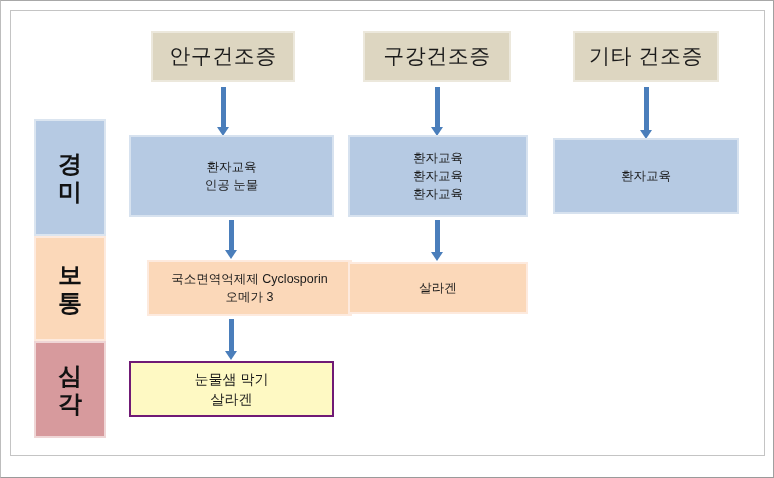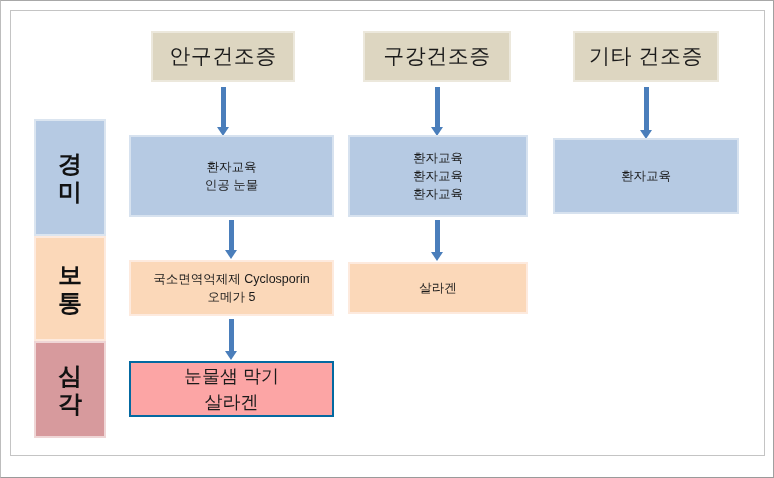--- a/index.html
+++ b/index.html
@@ -58,23 +58,23 @@
     font-size: 12.5px;
   }
 
   .box-orange {
     background: #fbd8b9;
     border: 2px solid #fdeade;
     font-size: 12.5px;
   }
 
   .box-rose {
-    background: #fca5a5;
-    border: 2px solid #0369a1;
-    font-size: 18px;
+    background: #fef9c3;
+    border: 2px solid #701a75;
+    font-size: 14px;
   }
 
   .box .line { display: block; }
 
   
   .sev-bar {
     position: absolute;
     left: 33px;
     top: 118px;
     width: 72px;
@@ -171,23 +171,23 @@
   <div class="box box-blue" style="left:128px; top:134px; width:205px; height:82px;">
     <span class="line">환자교육</span>
     <span class="line">인공 눈물</span>
   </div>
 
   <div class="arrow" style="left:228px; top:219px;">
     <div class="shaft" style="height:30px;"></div>
     <div class="head" style="top:30px;"></div>
   </div>
 
-  <div class="box box-orange" style="left:128px; top:259px; width:205px; height:56px;">
+  <div class="box box-orange" style="left:146px; top:259px; width:205px; height:56px;">
     <span class="line">국소면역억제제 Cyclosporin</span>
-    <span class="line">오메가 5</span>
+    <span class="line">오메가 3</span>
   </div>
 
   <div class="arrow" style="left:228px; top:318px;">
     <div class="shaft" style="height:32px;"></div>
     <div class="head" style="top:32px;"></div>
   </div>
 
   <div class="box box-rose" style="left:128px; top:360px; width:205px; height:56px;">
     <span class="line">눈물샘 막기</span>
     <span class="line">살라겐</span>

